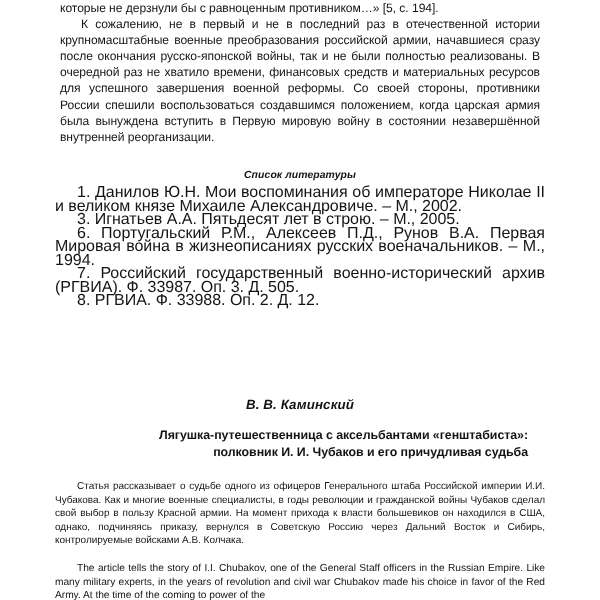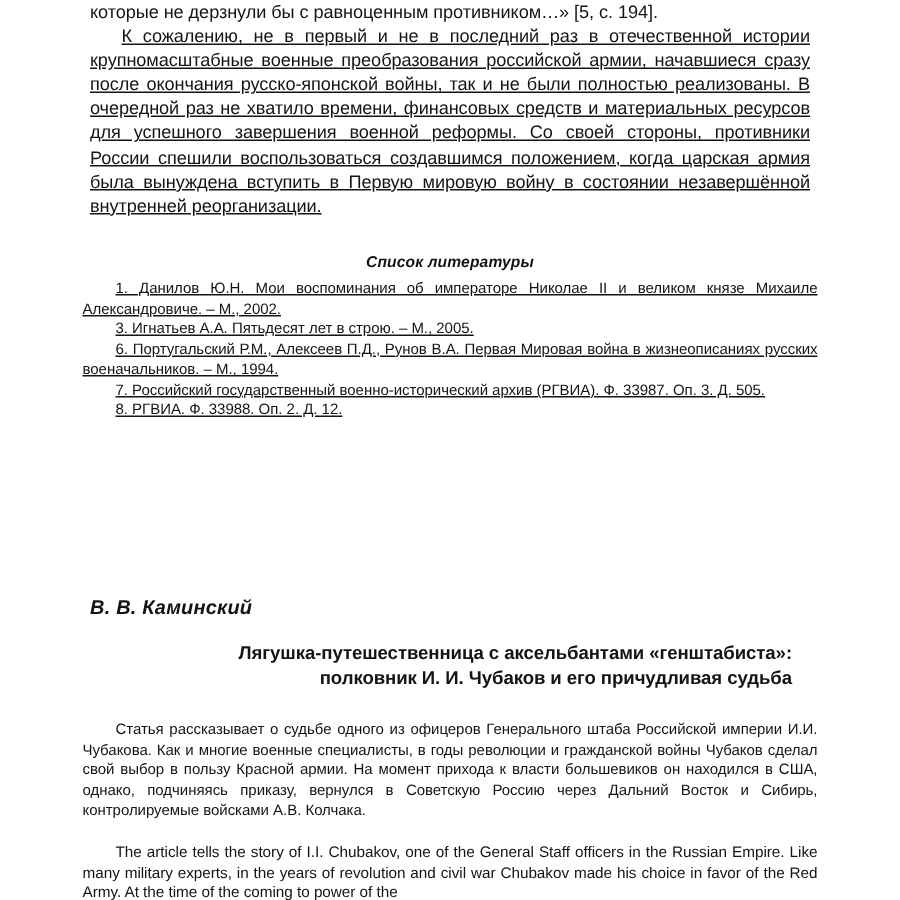--- a/index.html
+++ b/index.html
@@ -37,21 +37,20 @@
     text-justify: inter-word;
     letter-spacing: -0.05px;
   }
 
   .body-par.first-line-cut {
     text-indent: 0;
   }
 
   .body-par.indented {
     text-indent: 21px;
-    text-decoration: underline;
   }
 
   
   .refs-heading {
     position: absolute;
     left: 60px;
     top: 169px;
     width: 480px;
     text-align: center;
     font-size: 10.4px;
@@ -63,36 +62,35 @@
 
   .refs-block {
     position: absolute;
     left: 55px;
     top: 186px;
     width: 490px;
   }
 
   .ref-item {
     margin: 0;
-    font-size: 10px;
+    font-size: 16px;
     line-height: 13.55px;
     text-align: justify;
     text-justify: inter-word;
     text-indent: 22px;
     letter-spacing: -0.02px;
-    text-decoration: underline;
   }
 
   
   .byline {
     position: absolute;
     left: 60px;
     top: 396px;
     width: 480px;
-    text-align: left;
+    text-align: center;
     font-size: 13.3px;
     line-height: 17px;
     font-weight: bold;
     font-style: italic;
     letter-spacing: 0.15px;
   }
 
   
   .article-title {
     position: absolute;

